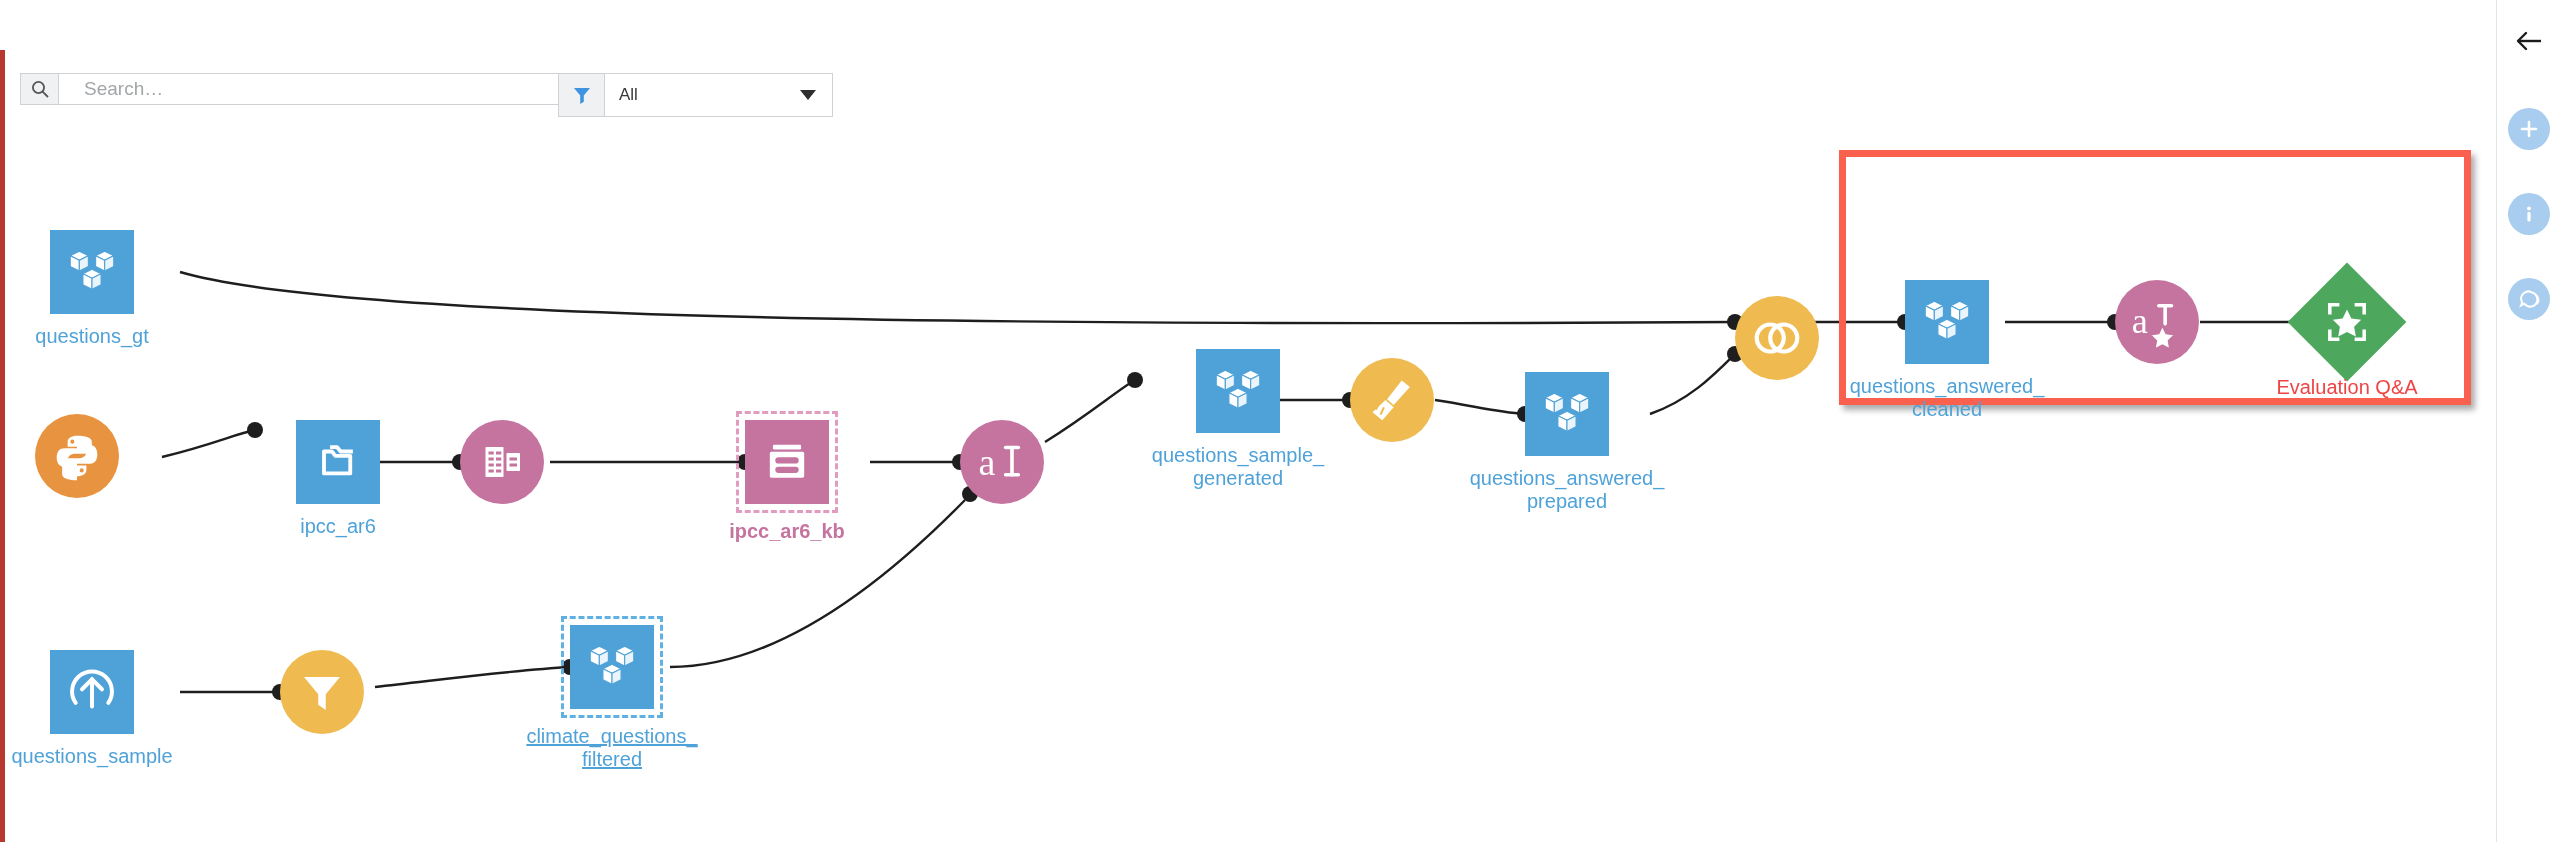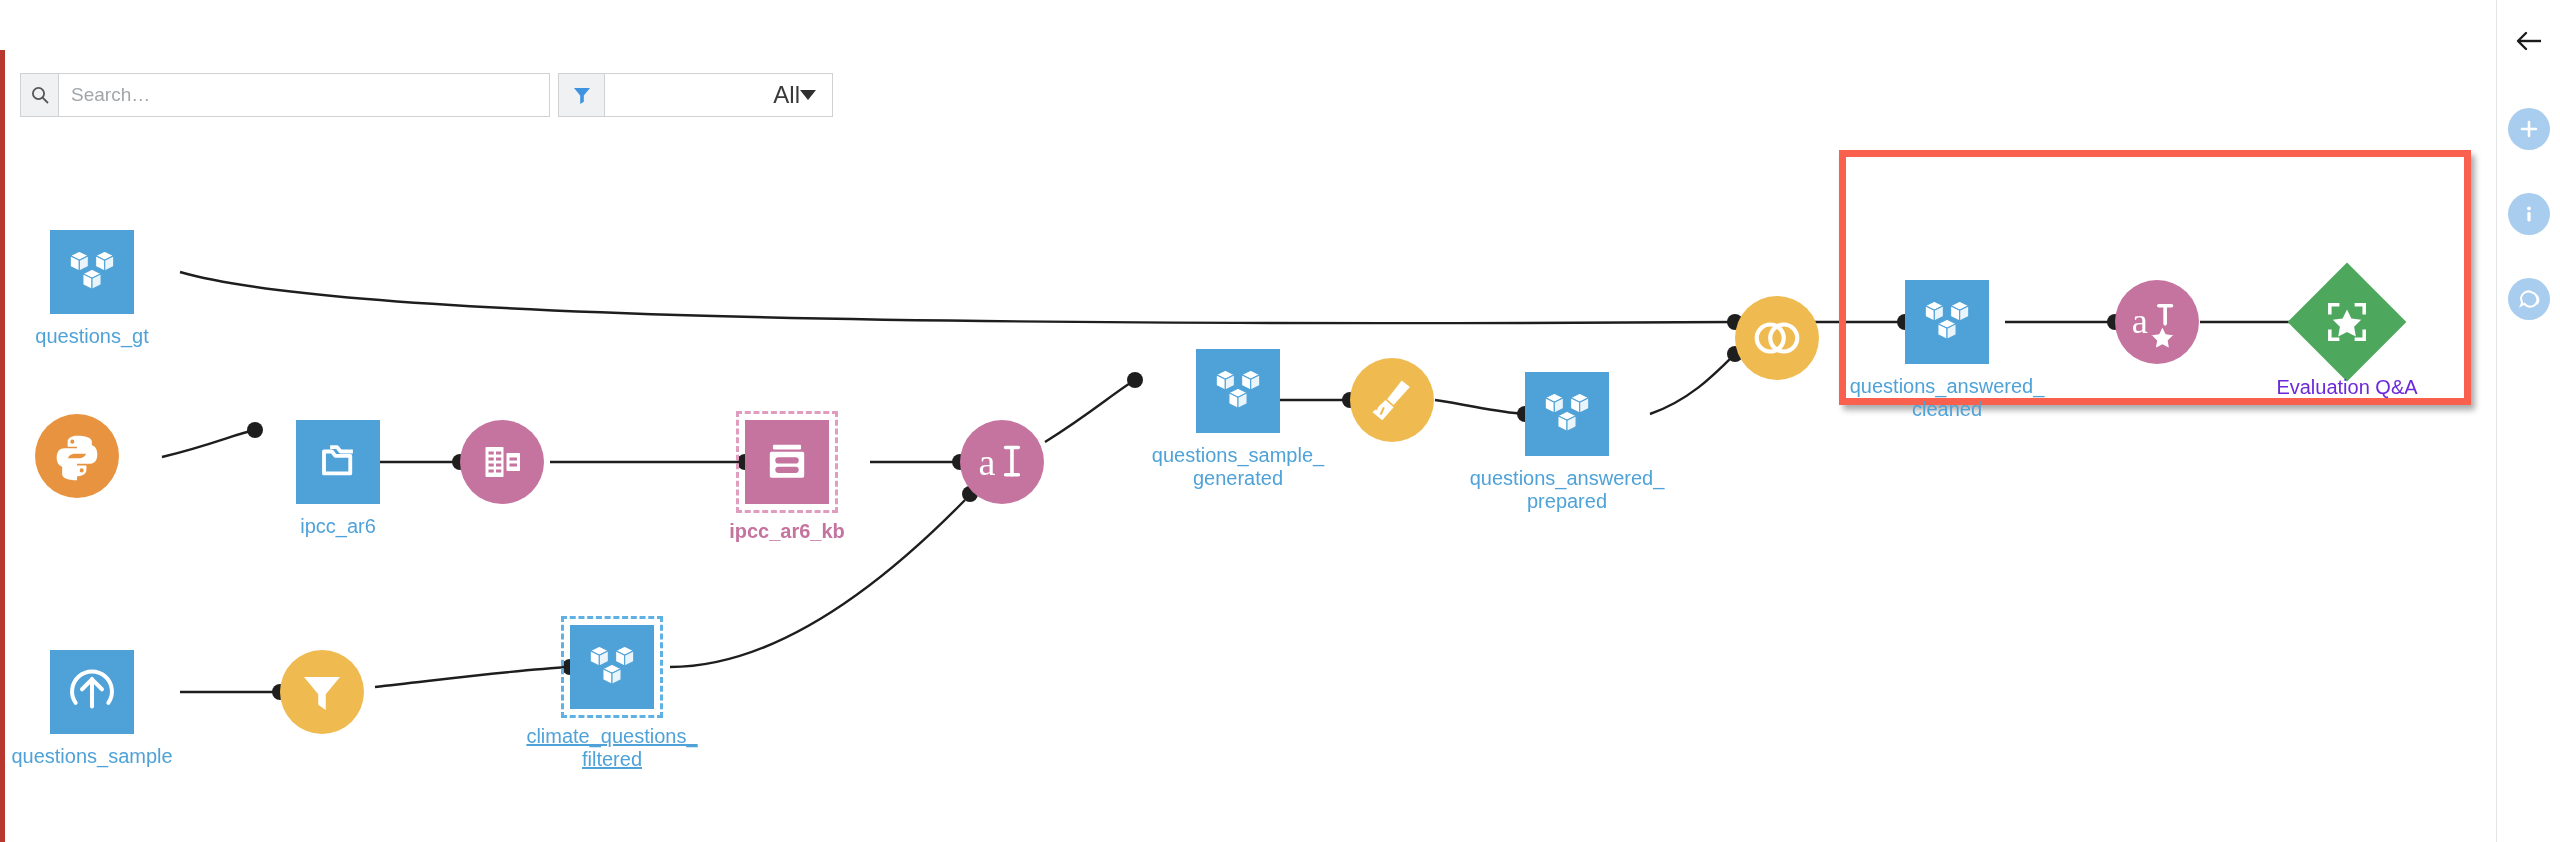--- a/index.html
+++ b/index.html
@@ -35,21 +35,21 @@
     cursor: pointer; font-family: "DejaVu Sans", sans-serif;
   }
 
   
   .toolbar {
     position: absolute; left: 0; top: 50px; width: 2496px; height: 72px;
     background: #ffffff; border-left: 5px solid #b8382f;
   }
   .search-wrap {
     position: absolute; left: 15px; top: 23px;
-    display: flex; height: 44px; border: 1px solid #cfd2d4; background:#fff;
+    display: flex; height: 32px; border: 1px solid #cfd2d4; background:#fff;gap:13px;
   }
   .search-icon-box {
     width: 38px; background: #f0f1f2; border-right: 1px solid #cfd2d4;
     display: flex; align-items: center; justify-content: center;
   }
   .search-input {
     width: 490px; border: none; outline: none; padding: 0 12px;
     font-size: 19px; color: #333; font-family: "Liberation Sans", sans-serif;
     background: transparent;
   }
@@ -57,21 +57,21 @@
 
   .filter-wrap {
     position: absolute; left: 553px; top: 23px;
     display: flex; align-items: center; height: 44px;
     border: 1px solid #cfd2d4; width: 275px; background: #fff;
   }
   .filter-icon-box {
     width: 46px; height: 42px; background:#f0f1f2; border-right: 1px solid #cfd2d4;
     display: flex; align-items: center; justify-content: center;
   }
-  .filter-label { font-size: 24px; color: #3a3a3a; padding-left: 14px; flex: 1; text-align: right; }
+  .filter-label { font-size: 17px; color: #3a3a3a; padding-left: 14px; flex: 1; }
   .filter-caret {
     margin-right: 16px; width: 0; height: 0;
     border-left: 8px solid transparent; border-right: 8px solid transparent;
     border-top: 10px solid #2f2f2f;
   }
 
   .stats {
     position: absolute; left: 19px; top: 128px;
     font-size: 21px; white-space: nowrap;
   }
@@ -132,21 +132,21 @@
   }
   .lbl-pink { color: #c5739f; }
 
   
   .ev-diamond {
     width: 84px; height: 84px; background: #4da85e;
     transform: rotate(45deg);
     display: flex; align-items: center; justify-content: center;
   }
   .ev-inner { transform: rotate(-45deg); display:flex; }
-  .lbl-green { color: #6d28d9; }
+  .lbl-green { color: #ef4444; }
 
   
   .highlight-box {
     position: absolute; border: 7px solid #f9604e; background: transparent;
     box-shadow: 4px 5px 6px rgba(0,0,0,.33);
   }
 
   
   .rail {
     position: absolute; right: 0; top: 0; width: 64px; height: 842px;

